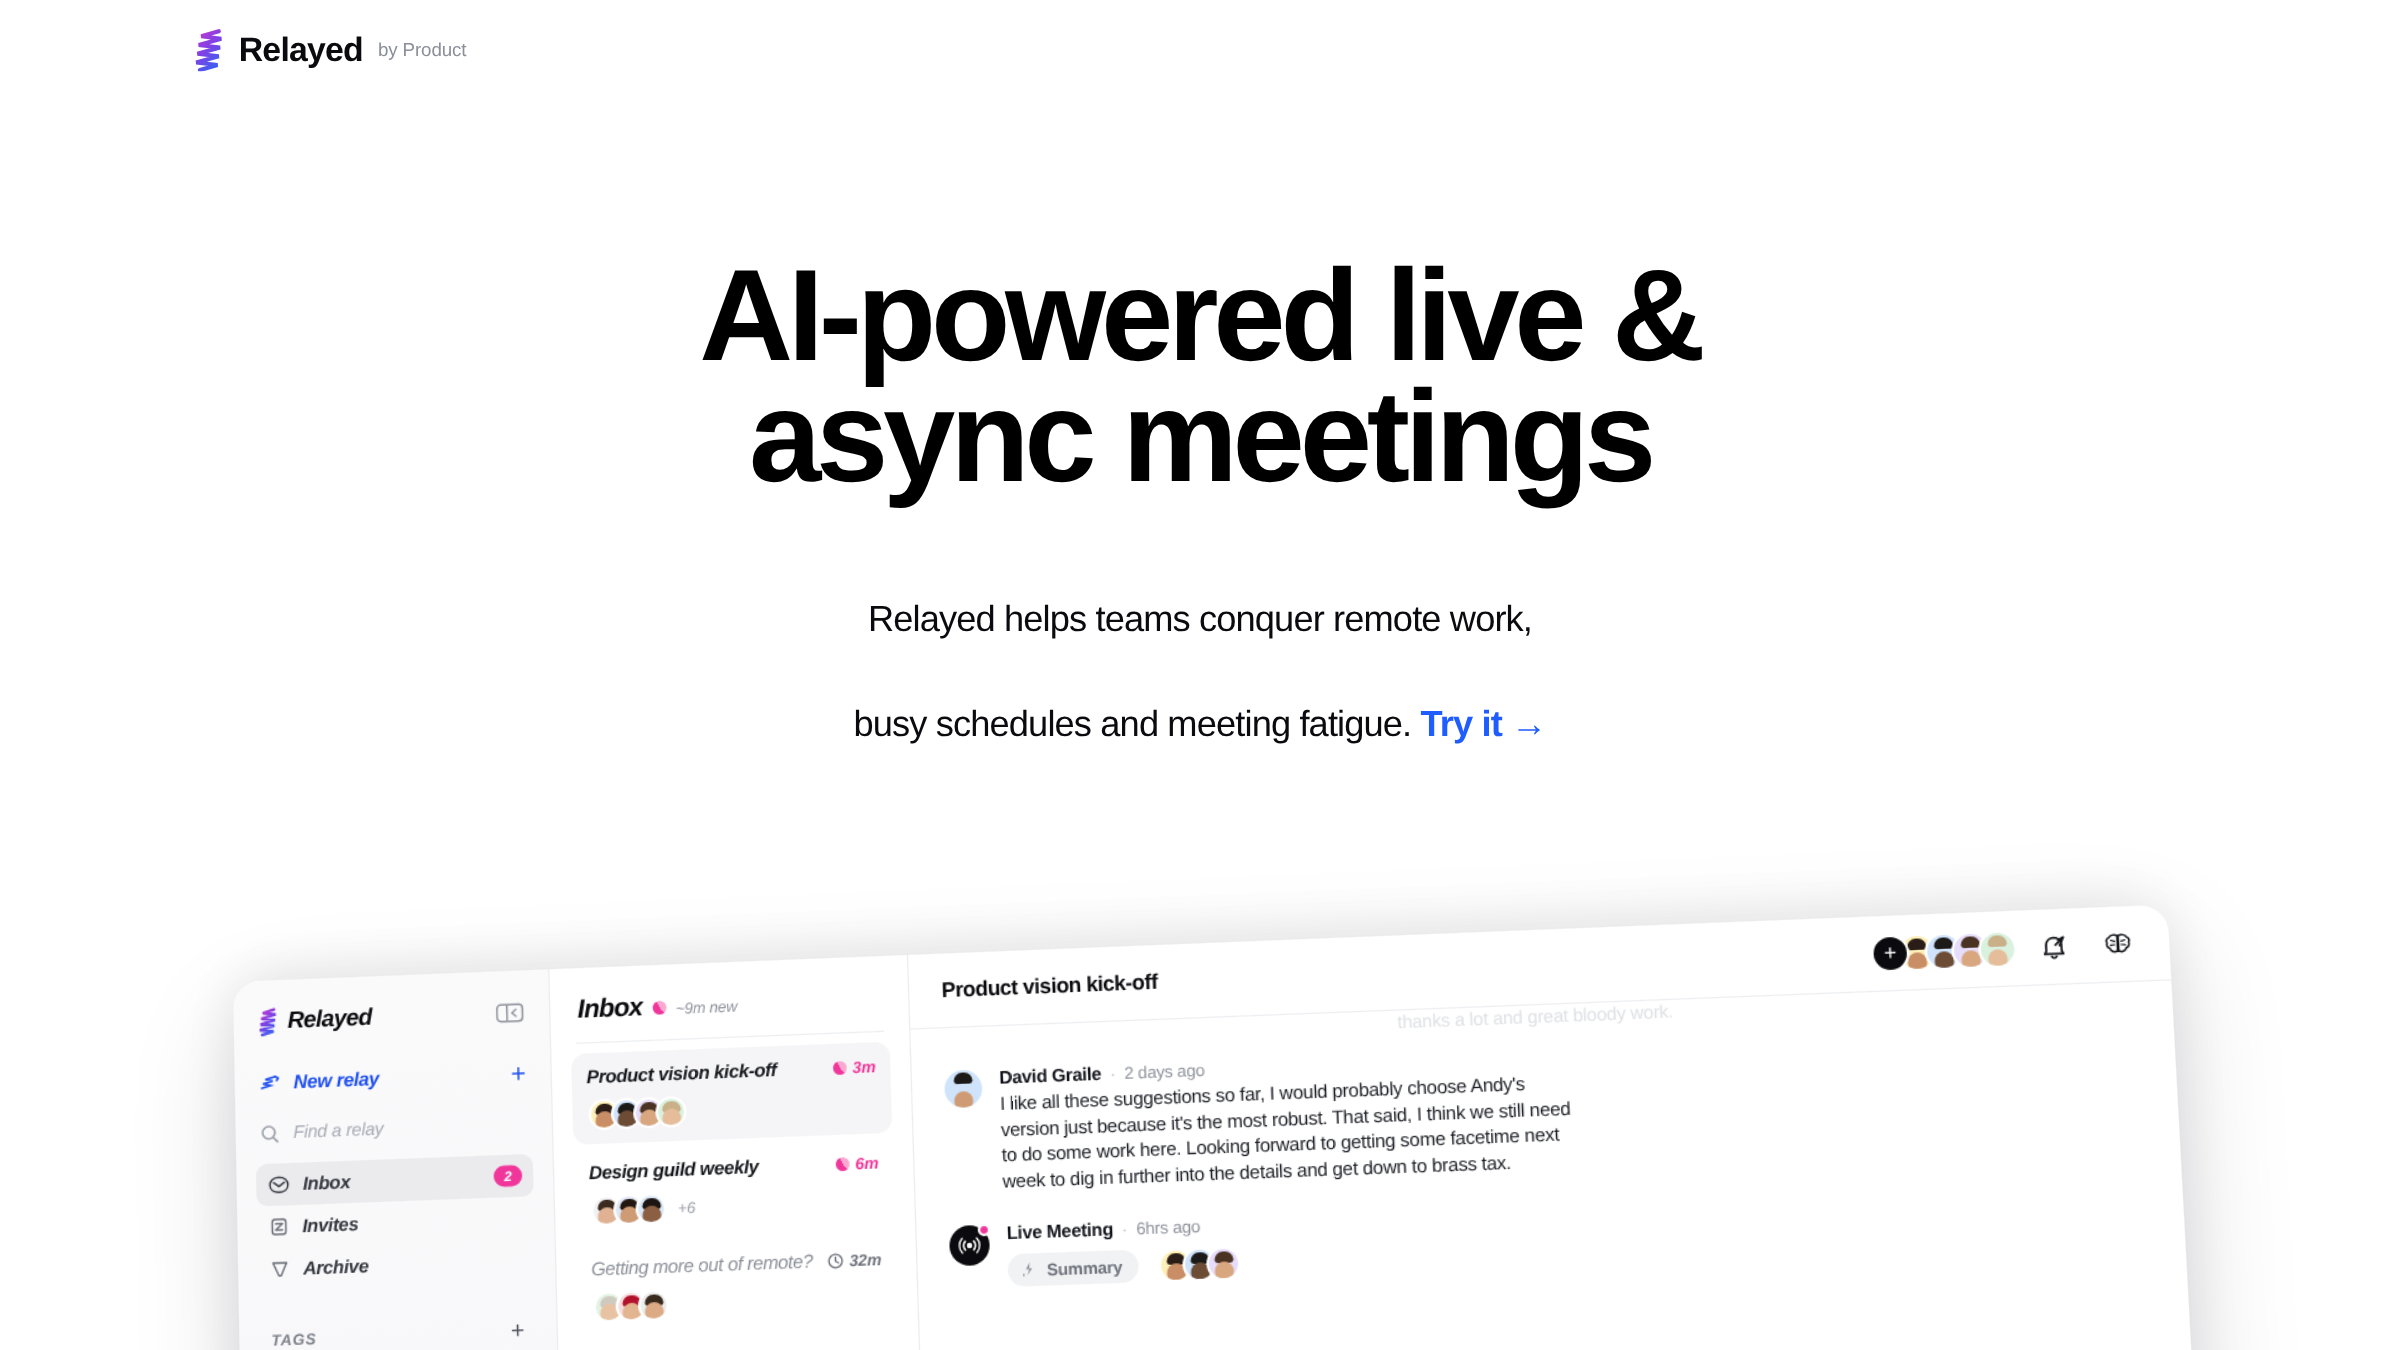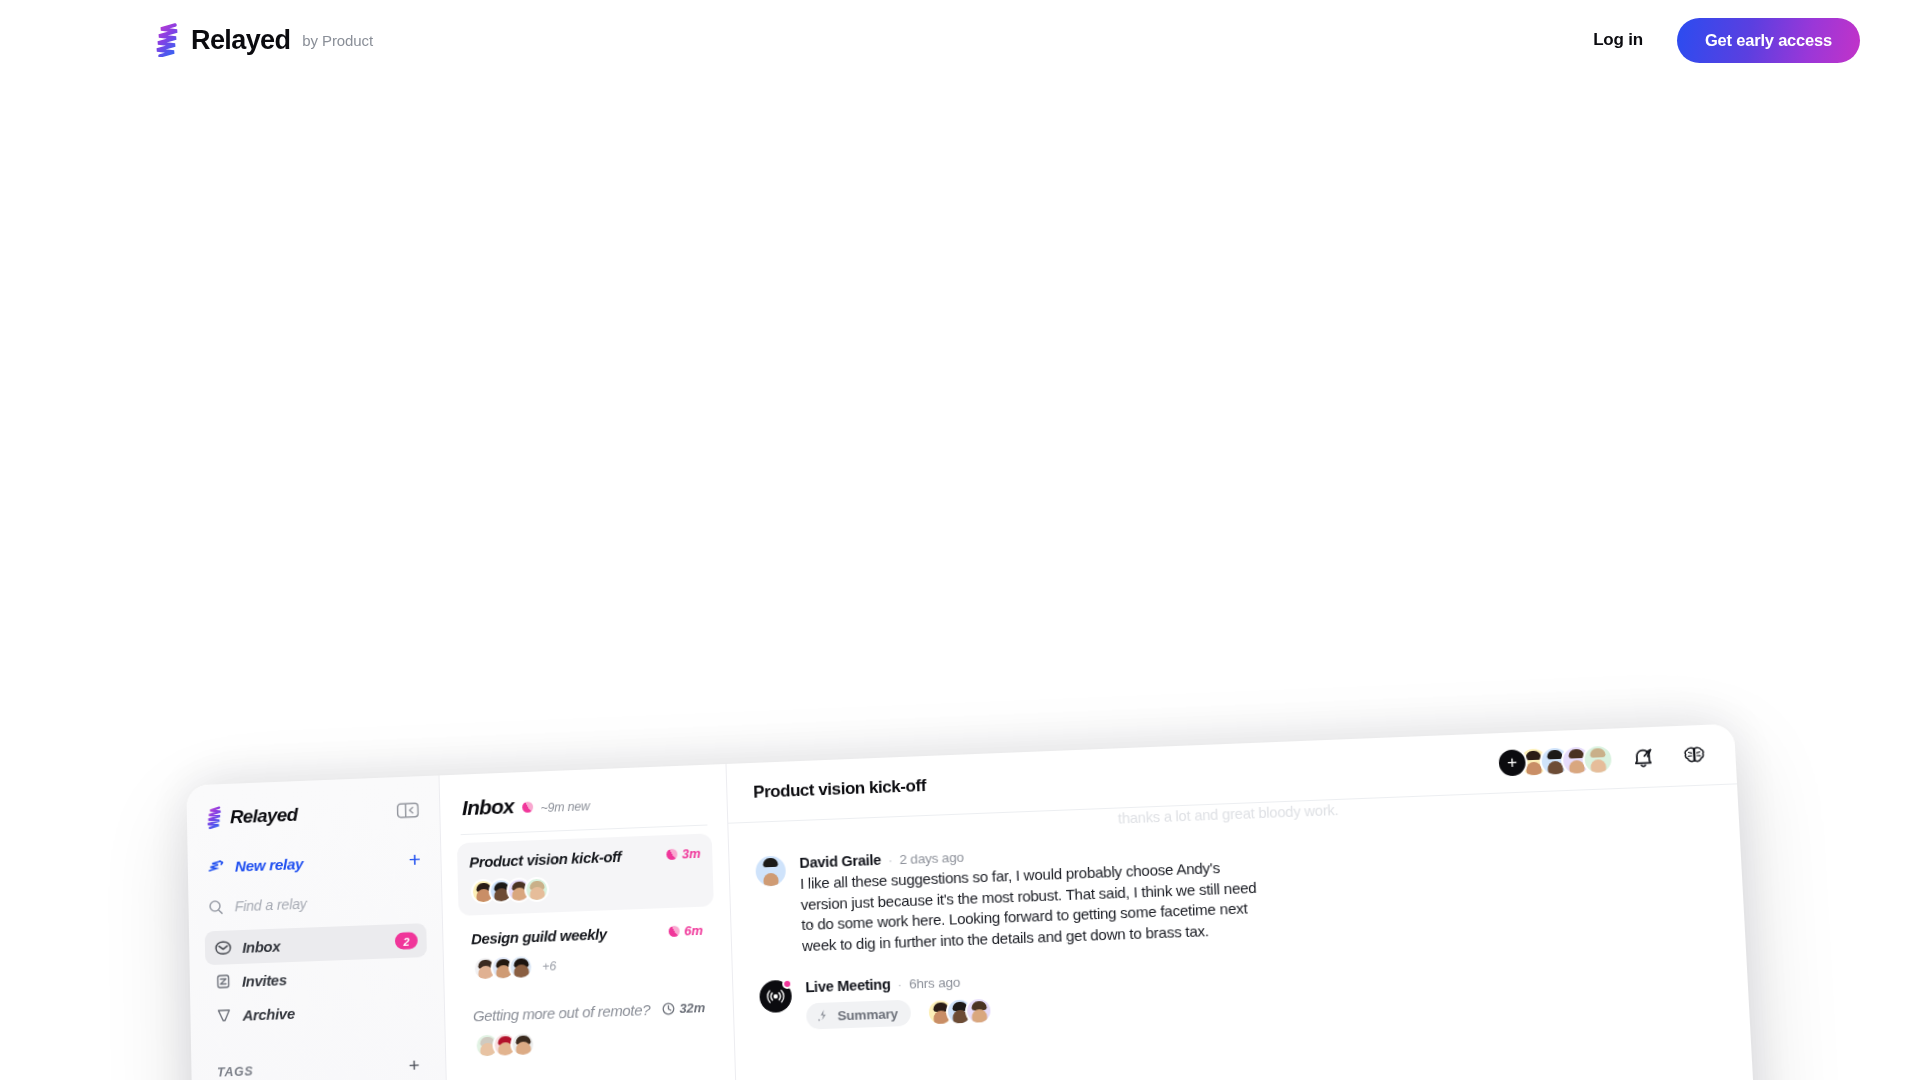--- a/index.html
+++ b/index.html
@@ -205,26 +205,30 @@
           </linearGradient>
         </defs>
         <g fill="url(#gLogo)">
           <path d="M20 2 L6 6 L22 8 L4 13 L21 15 L3 20 L20 22 L2 27 L19 29 L5 33" stroke="url(#gLogo)" stroke-width="3.4" fill="none" stroke-linecap="round"></path>
         </g>
       </svg>
       <span class="brand-name">Relayed</span>
       <span class="brand-by">by Product</span>
     </div>
 
-    <div class="nav-right">
-      <a class="login-link" href="#">Log in</a>
-      <button class="cta-btn">Get early access</button>
+  </div>
+
+  <div class="hero">
+    <h1>AI-powered live &amp;
+async meetings</h1>
+    <div class="hero-sub">
+      <span>Relayed helps teams conquer remote work,</span><br>
+      <span>busy schedules and meeting fatigue. </span><a class="try-link" href="#">Try it →</a>
     </div>
   </div>
-
 
   <div class="mock-stage">
     <div class="mock-window">
 
       <div class="mw-side">
 
         <div class="side-top">
           <div class="side-brand">
             <svg class="side-brand-mark" viewBox="0 0 26 34">
               <path d="M20 2 L6 6 L22 8 L4 13 L21 15 L3 20 L20 22 L2 27 L19 29 L5 33" stroke="url(#gLogo)" stroke-width="3.6" fill="none" stroke-linecap="round"></path>

